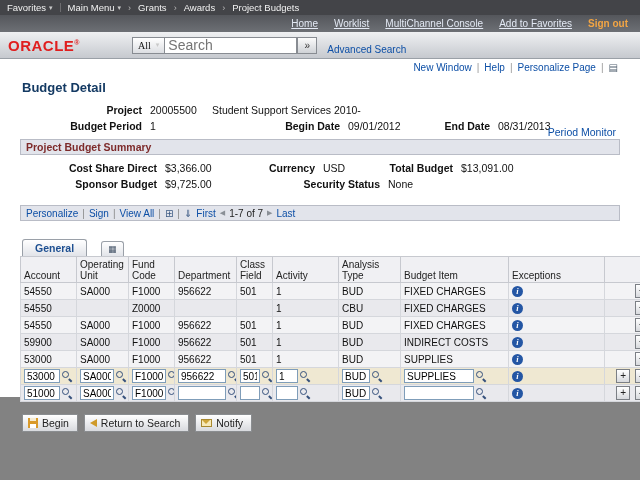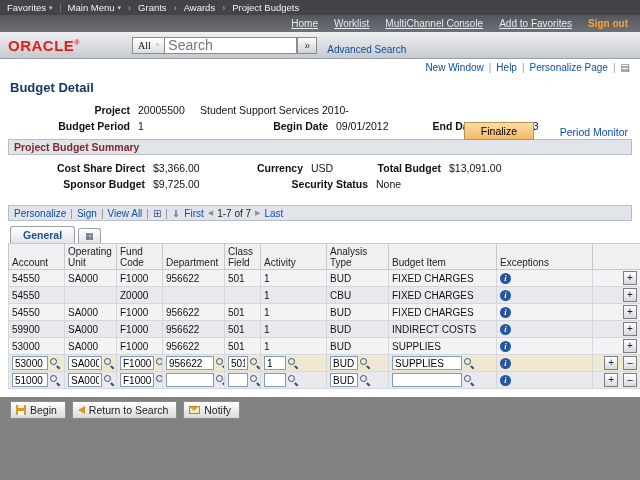--- a/index.html
+++ b/index.html
@@ -37,21 +37,21 @@
   .scope-select { display:inline-flex; align-items:center; gap:5px; height:17px;
     border:1px solid #888c92; background:linear-gradient(#ffffff,#dcdee2);
     padding:0 5px; font-size:10px; cursor:pointer;font-family:Liberation Serif, serif; }
   .search-input { width:132px; height:17px; border:1px solid #888c92; border-left:none;
     font-size:14px; padding:1px 3px; font-family:inherit; color:#222; }
   .go-btn { height:17px; width:20px; border:1px solid #888c92;
     background:linear-gradient(#fbfbfb,#cfd2d6); font-size:10px; padding:0; cursor:pointer; color:#333; }
   .adv-link { margin-left:10px; margin-top:8px; color:#0d4fa6; font-size:10px; }
 
   
-  .content { background:#ffffff; height:338px; padding:1px 8px 0; position:relative; }
+  .content { background:#ffffff; height:338px; padding:1px 20px 0; position:relative; }
 
   .pagebar { display:flex; justify-content:flex-end; align-items:center; gap:5px;
     font-size:10px; padding:2px 2px 0; }
   .pagebar a { color:#0d4fa6; }
   .pb-sep { color:#999; }
   .page-icon { color:#51606f; font-size:10px; cursor:pointer; }
 
   .page-title { color:#143a63; font-weight:bold; font-size:13px; margin:7px 0 9px 2px; }
 
   .fields-wrap { position:relative; }
@@ -72,21 +72,21 @@
 
   .grid-hdr { justify-content:space-between; }
   .grid-tools { display:flex; align-items:center; gap:4px; font-weight:normal;
     font-size:10px; color:#333; }
   .grid-tools a { color:#0d4fa6; }
   .gt-sep { color:#8a8a8a; }
   .pg-arrow { color:#8a8f96; font-size:7px; cursor:pointer; }
   .tool-icon { color:#3c5a84; font-size:10px; cursor:pointer; }
   .pg-range { color:#222; }
 
-  .tabbar { display:flex; align-items:flex-end; gap:3px; margin-top:5px; padding-left:2px; }
+  .tabbar { display:flex; align-items:flex-end; gap:14px; margin-top:18px; padding-left:2px; }
   .tab { border:1px solid #9aa0a8; border-bottom:none; border-radius:3px 3px 0 0;
     padding:2px 12px; font-size:10.5px; background:linear-gradient(#ffffff,#e2e4e9);
     color:#1d4f91; font-weight:bold; cursor:pointer; }
   .icon-tab { padding:2px 6px; color:#47566a; font-weight:normal; font-size:9px; }
 
   table.grid { border-collapse:collapse; table-layout:fixed; width:632px; font-size:10px; }
   .grid th { background:#f0f0f3; border:1px solid #c7c9cf; font-weight:normal;
     color:#222; text-align:left; padding:1px 3px; vertical-align:bottom; height:26px; }
   .grid td { border:1px solid #d5d7dc; padding:1px 3px; height:17px; overflow:hidden; white-space:nowrap; }
   col.c0{width:56px} col.c1{width:52px} col.c2{width:46px} col.c3{width:62px}
@@ -196,21 +196,20 @@
       <span class="fvalue">Student Support Services 2010-</span>
     </div>
     <div class="field-row">
       <span class="flabel w130">Budget Period</span>
       <span class="fvalue w128">1</span>
       <span class="flabel w70">Begin Date</span>
       <span class="fvalue w92">09/01/2012</span>
       <span class="flabel w58">End Date</span>
       <span class="fvalue">08/31/2013</span>
     </div>
-    <button class="finalize-btn">Finalize</button>
     <a class="process-link">Period Monitor</a>
   </div>
 
   <div class="section-hdr">
     <span>Project Budget Summary</span>
   </div>
   <div class="summary-body">
     <div class="field-row">
       <span class="flabel w145">Cost Share Direct</span>
       <span class="fvalue w100">$3,366.00</span>

